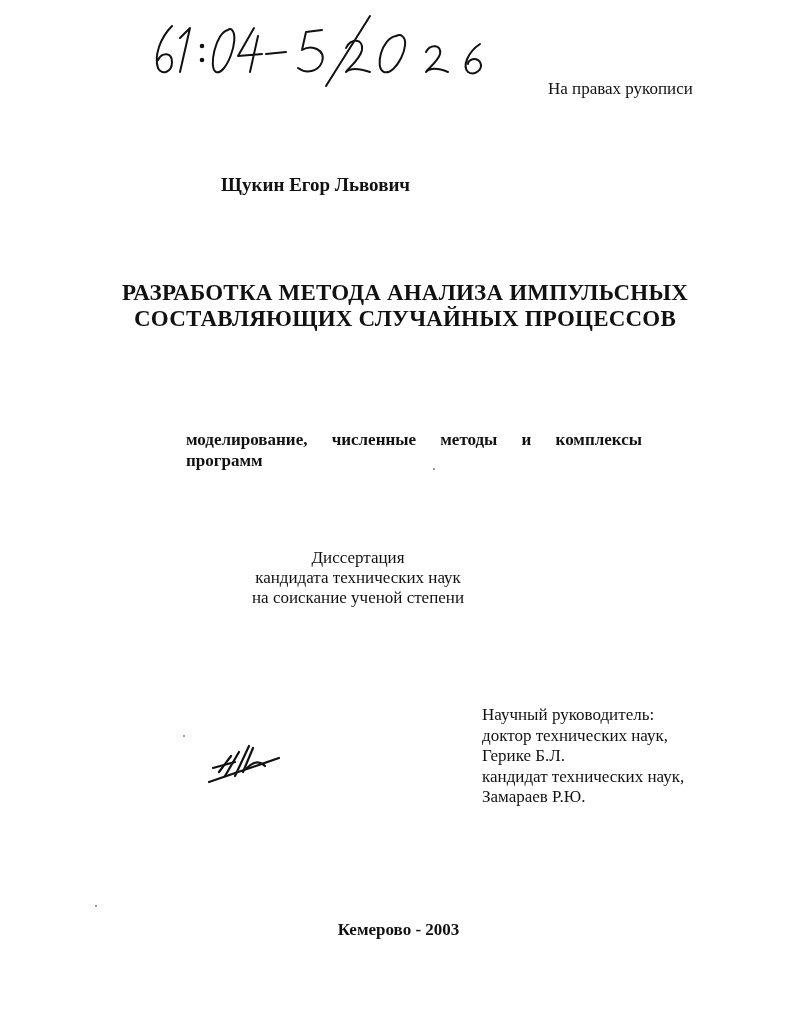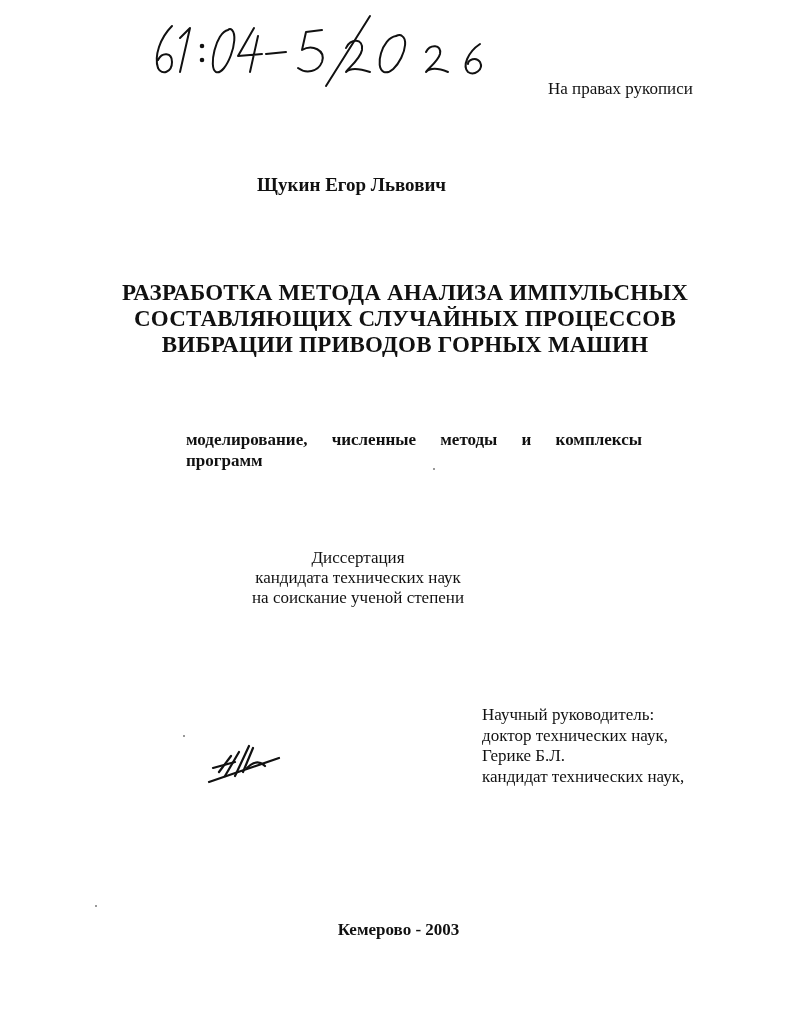--- a/index.html
+++ b/index.html
@@ -9,21 +9,21 @@
   }
   .abs { position: absolute; }
   .handwritten {
     left: 150px; top: 8px; width: 410px; height: 80px;
   }
   .rights {
     left: 548px; top: 79px; font-size: 17px; white-space: nowrap;
   }
   .author {
     left: 0; width: 631px; top: 174px; text-align: center;
-    font-size: 19px; font-weight: bold; padding-left: 36px;
+    font-size: 19px; font-weight: bold;
   }
   .title {
     left: 60px; width: 690px; top: 280px; text-align: center;
     font-size: 23px; font-weight: bold; line-height: 26px; letter-spacing: 0.2px;
   }
   .specialty {
     left: 186px; width: 456px; top: 429px;
     font-size: 17px; font-weight: bold; line-height: 21px;
   }
   .spec-line { display: flex; justify-content: space-between; }
@@ -74,21 +74,20 @@
   </svg>
 </div>
 
 <div class="abs rights">На правах рукописи</div>
 
 <div class="abs author">Щукин Егор Львович</div>
 
 <div class="abs title">
   <div>РАЗРАБОТКА МЕТОДА АНАЛИЗА ИМПУЛЬСНЫХ</div>
   <div>СОСТАВЛЯЮЩИХ СЛУЧАЙНЫХ ПРОЦЕССОВ</div>
-  <div>ВИБРАЦИИ ПРИВОДОВ ГОРНЫХ МАШИН</div>
 </div>
 
 <div class="abs specialty">
   <div class="spec-line">
     <span>моделирование,</span>
     <span>численные</span>
     <span>методы</span>
     <span>и</span>
     <span>комплексы</span>
   </div>
@@ -111,19 +110,20 @@
     <path d="M8 26 L30 20"></path>
     <path d="M42 26 C50 18 56 20 60 24"></path>
   </svg>
 </div>
 
 <div class="abs advisors">
   <div>Научный руководитель:</div>
   <div>доктор технических наук,</div>
   <div>Герике Б.Л.</div>
   <div>кандидат технических наук,</div>
+  <div>Замараев Р.Ю.</div>
 </div>
 
 <div class="abs city">Кемерово - 2003</div>
 
 <div class="abs speck" style="left:433px;top:468px;"></div>
 <div class="abs speck" style="left:95px;top:905px;"></div>
 <div class="abs speck" style="left:183px;top:735px;"></div>
 
 </body></html>

